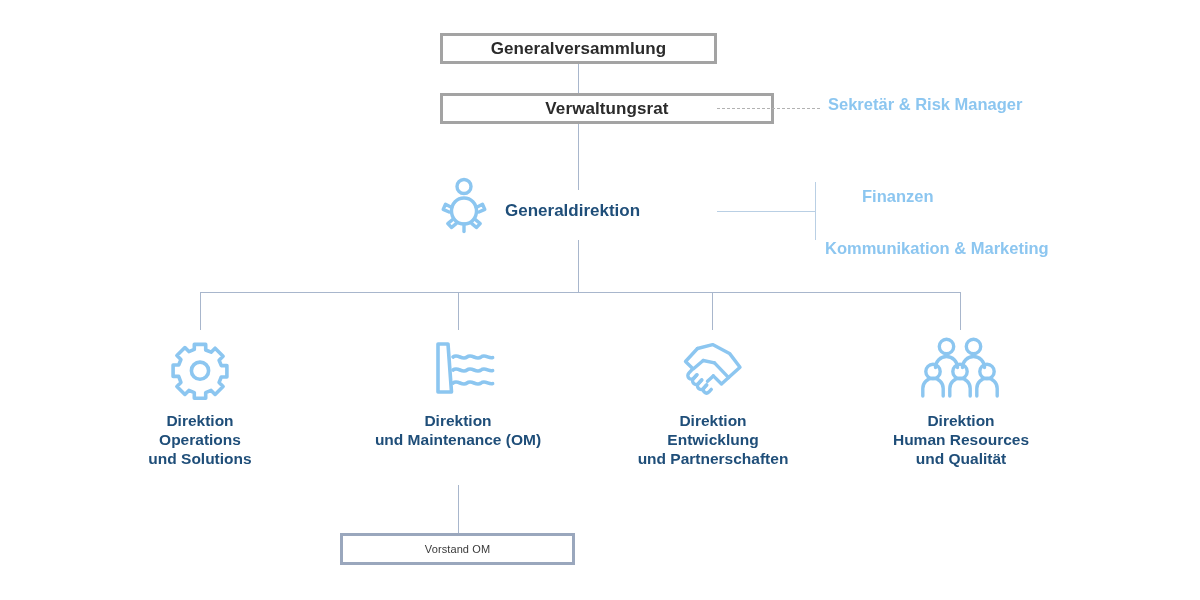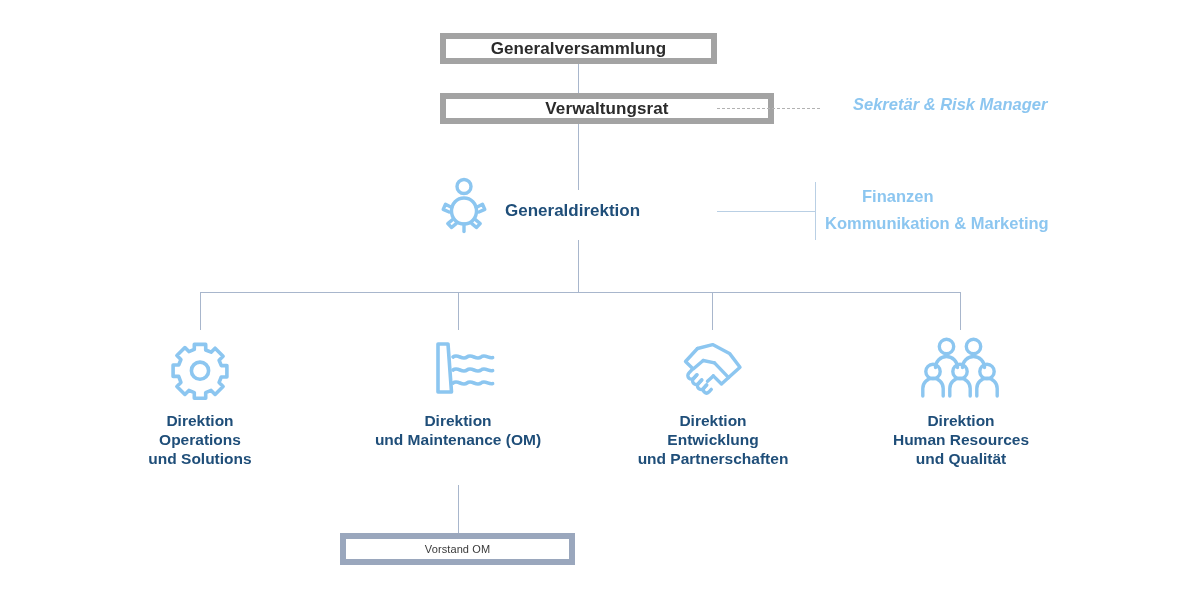--- a/index.html
+++ b/index.html
@@ -8,21 +8,21 @@
     background:#ffffff;
     font-family:"Liberation Sans", sans-serif;
     overflow:hidden;
   }
   #chart{position:relative;width:1200px;height:600px;}
 
   
   .box{
     position:absolute;
     box-sizing:border-box;
-    border:6px solid #a3a3a3;
+    border:3px solid #a3a3a3;
     background:#ffffff;
     display:flex;align-items:center;justify-content:center;
     color:#2b2b2b;
     font-size:17px;
     font-weight:bold;
     letter-spacing:.1px;
     white-space:nowrap;
   }
   .box.plain{font-weight:normal;color:#3a3a3a;border-color:#9aa7bd;font-size:11px;}
 
@@ -70,41 +70,41 @@
 
 <div id="chart">
 
   <div class="box" style="left:440px;top:33px;width:277px;height:31px;">Generalversammlung</div>
 
   <div class="vline" style="left:578px;top:64px;height:29px;"></div>
 
   <div class="box" style="left:440px;top:93px;width:334px;height:31px;">Verwaltungsrat</div>
 
   <div class="dashed" style="left:717px;top:108px;width:103px;"></div>
-  <div class="staff" style="left:853px;top:95px;font-style:italic;">Sekretär &amp; Risk Manager</div>
+  <div class="staff" style="left:828px;top:95px;">Sekretär &amp; Risk Manager</div>
 
   <div class="vline" style="left:578px;top:124px;height:66px;"></div>
 
   <div class="icon" style="left:437px;top:176px;">
     <svg width="54" height="58" viewBox="0 0 54 58" fill="none" stroke="#8CC6F0" stroke-width="3.4" stroke-linecap="round" stroke-linejoin="round">
       <circle cx="27" cy="10.5" r="7"></circle>
       <path d="M27 22c-7.2 0-12.5 5.6-12.5 13 0 7.3 5.4 13 12.5 13s12.5-5.7 12.5-13c0-7.4-5.3-13-12.5-13z"></path>
       <path d="M14.8 31.5 L8.5 28.3 L6.2 33.4 L12.1 36"></path>
       <path d="M39.2 31.5 L45.5 28.3 L47.8 33.4 L41.9 36"></path>
       <path d="M16 43.2 L10.8 47.6 L14.6 51.5 L19.4 47.4"></path>
       <path d="M38 43.2 L43.2 47.6 L39.4 51.5 L34.6 47.4"></path>
       <path d="M27 48 L27 55.5"></path>
     </svg>
   </div>
   <div class="node-title" style="left:505px;top:201px;">Generaldirektion</div>
 
   <div class="hline lt" style="left:717px;top:211px;width:98px;"></div>
   <div class="vline lt" style="left:815px;top:182px;height:58px;"></div>
   <div class="staff" style="left:825px;top:187px;margin-left:37px;">Finanzen</div>
-  <div class="staff" style="left:825px;top:214px;">Kommunikation &amp; Marketing</div>
+  <div class="staff" style="left:825px;top:239px;">Kommunikation &amp; Marketing</div>
 
   <div class="vline" style="left:578px;top:240px;height:52px;"></div>
   <div class="hline" style="left:200px;top:292px;width:761px;"></div>
 
   <div class="vline" style="left:200px;top:292px;height:38px;"></div>
   <div class="vline" style="left:458px;top:292px;height:38px;"></div>
   <div class="vline" style="left:712px;top:292px;height:38px;"></div>
   <div class="vline" style="left:960px;top:292px;height:38px;"></div>
 
   <div class="icon" style="left:168px;top:339px;">

